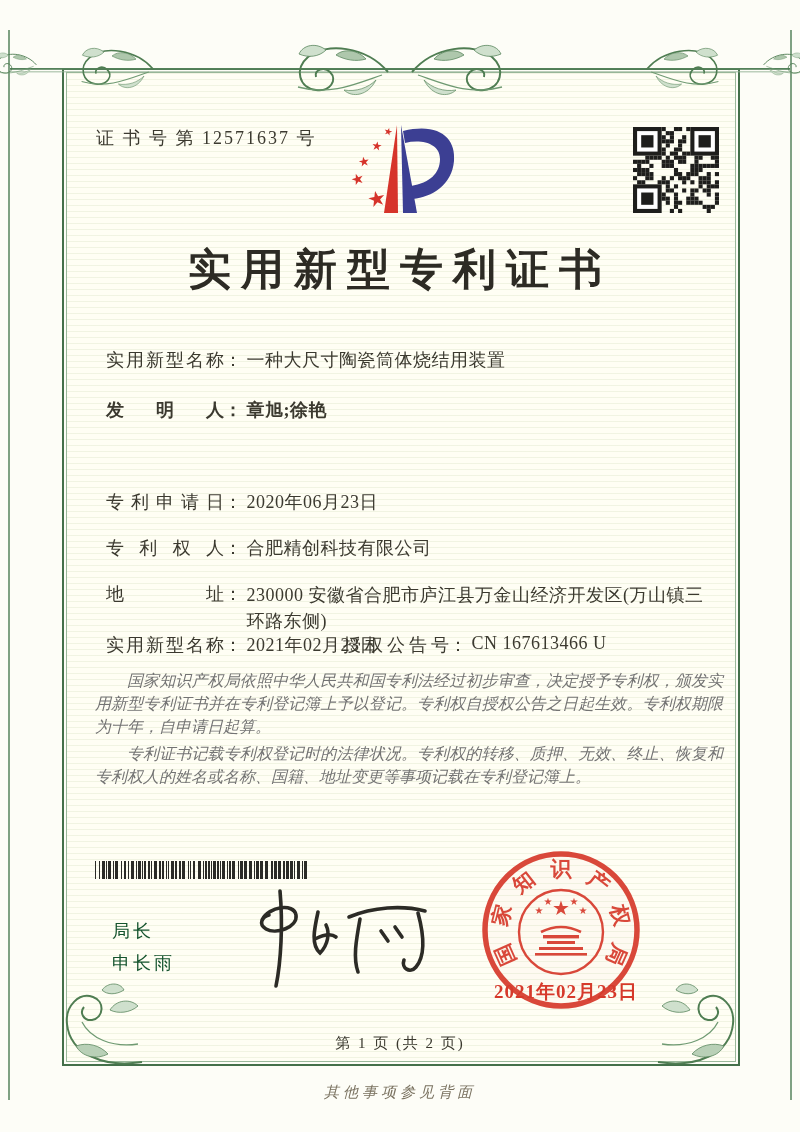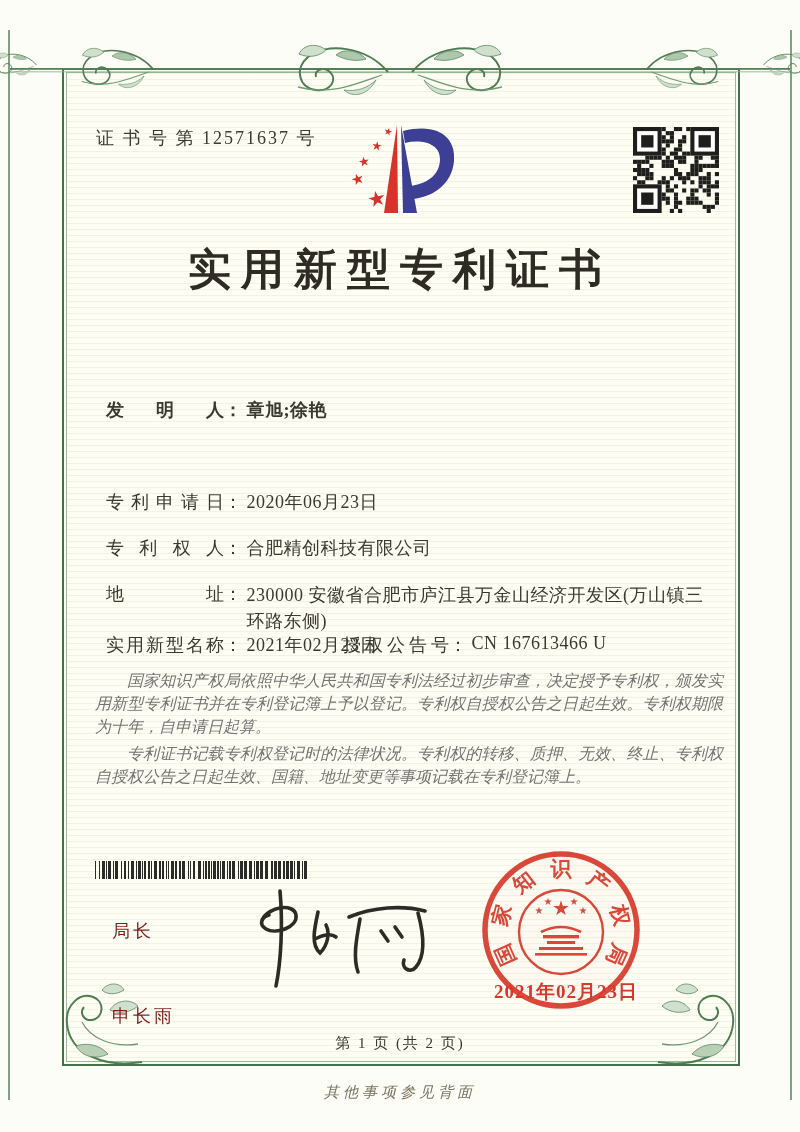--- a/index.html
+++ b/index.html
@@ -48,21 +48,21 @@
   .colon{display:inline-block;vertical-align:top;}
   .val{display:inline-block;vertical-align:top;letter-spacing:.5px;}
   .val-wrap{width:460px;line-height:26px;}
   .grant-no{position:absolute;left:237px;top:0;white-space:nowrap;}
   .body-text{
     position:absolute;left:95px;width:628px;font-size:16px;line-height:23px;
     color:#737373;text-align:justify;font-style:italic;
   }
   .body-text p{margin:0 0 4px 0;text-indent:2em;}
   .barcode{position:absolute;left:95px;top:861px;width:216px;height:18px;}
-  .signer{position:absolute;left:112px;font-size:18px;letter-spacing:3px;color:#7f1d1d;}
+  .signer{position:absolute;left:112px;font-size:18px;letter-spacing:3px;color:#14532d;}
   .autograph{position:absolute;left:232px;top:884px;width:205px;height:105px;}
   .seal{position:absolute;left:479px;top:848px;width:164px;height:164px;opacity:.92;}
   .seal-date{
     position:absolute;left:494px;top:979px;font-size:19px;font-weight:700;
     letter-spacing:1px;color:#d6392b;z-index:5;
   }
   .page-no{
     position:absolute;left:0;top:1034px;width:800px;text-align:center;
     font-size:15px;letter-spacing:2px;color:#3a382e;
   }
@@ -282,20 +282,24 @@
         <rect x="57.33333333333333" y="0" width="28.666666666666664" height="28.666666666666664" fill="#1e1e1c"></rect>
         <rect x="61.42857142857142" y="4.095238095238095" width="20.476190476190474" height="20.476190476190474" fill="#fff"></rect>
         <rect x="65.52380952380952" y="8.19047619047619" width="12.285714285714285" height="12.285714285714285" fill="#1e1e1c"></rect>
         <rect x="0" y="57.33333333333333" width="28.666666666666664" height="28.666666666666664" fill="#1e1e1c"></rect>
         <rect x="4.095238095238095" y="61.42857142857142" width="20.476190476190474" height="20.476190476190474" fill="#fff"></rect>
         <rect x="8.19047619047619" y="65.52380952380952" width="12.285714285714285" height="12.285714285714285" fill="#1e1e1c"></rect>
       </svg>
 
     <div class="title">实用新型专利证书</div>
 
+    <div class="field-row" style="top:348px;">
+      <span class="lab">实用新型名称</span><span class="colon">：</span>
+      <span class="val">一种大尺寸陶瓷筒体烧结用装置</span>
+    </div>
     <div class="field-row" style="top:398px;font-weight:bold;">
       <span class="lab">发明人</span><span class="colon">：</span>
       <span class="val">章旭;徐艳</span>
     </div>
     <div class="field-row" style="top:490px;">
       <span class="lab">专利申请日</span><span class="colon">：</span>
       <span class="val">2020年06月23日</span>
     </div>
     <div class="field-row" style="top:536px;">
       <span class="lab">专利权人</span><span class="colon">：</span>
@@ -309,21 +313,21 @@
       <span class="lab">实用新型名称</span><span class="colon">：</span>
       <span class="val">2021年02月23日</span>
       <span class="grant-no">
         <span class="lab" style="width:106px;">授权公告号</span><span class="colon">：</span>
         <span class="val">CN 167613466 U</span>
       </span>
     </div>
 
     <div class="body-text" style="top:669px;">
       <p>国家知识产权局依照中华人民共和国专利法经过初步审查，决定授予专利权，颁发实用新型专利证书并在专利登记簿上予以登记。专利权自授权公告之日起生效。专利权期限为十年，自申请日起算。</p>
-      <p>专利证书记载专利权登记时的法律状况。专利权的转移、质押、无效、终止、专利权自授权公告之日起生效、国籍、地址变更等事项记载在专利登记簿上。</p>
+      <p>专利证书记载专利权登记时的法律状况。专利权的转移、质押、无效、终止、恢复和专利权人的姓名或名称、国籍、地址变更等事项记载在专利登记簿上。</p>
     </div>
 
     <svg class="barcode" viewBox="0 0 216 18" preserveAspectRatio="none">
         <rect x="0" y="0" width="1" height="18" fill="#2b2b27"></rect>
         <rect x="4" y="0" width="1" height="18" fill="#2b2b27"></rect>
         <rect x="7" y="0" width="3" height="18" fill="#2b2b27"></rect>
         <rect x="11" y="0" width="1" height="18" fill="#2b2b27"></rect>
         <rect x="13" y="0" width="3" height="18" fill="#2b2b27"></rect>
         <rect x="18" y="0" width="1" height="18" fill="#2b2b27"></rect>
         <rect x="20" y="0" width="3" height="18" fill="#2b2b27"></rect>
@@ -375,21 +379,21 @@
         <rect x="188" y="0" width="2" height="18" fill="#2b2b27"></rect>
         <rect x="191" y="0" width="3" height="18" fill="#2b2b27"></rect>
         <rect x="195" y="0" width="3" height="18" fill="#2b2b27"></rect>
         <rect x="199" y="0" width="1" height="18" fill="#2b2b27"></rect>
         <rect x="202" y="0" width="3" height="18" fill="#2b2b27"></rect>
         <rect x="207" y="0" width="1" height="18" fill="#2b2b27"></rect>
         <rect x="209" y="0" width="3" height="18" fill="#2b2b27"></rect>
       </svg>
 
     <div class="signer" style="top:919px;">局长</div>
-    <div class="signer" style="top:1004px;text-align:right;">申长雨</div>
+    <div class="signer" style="top:951px;text-align:right;">申长雨</div>
 
     <svg class="autograph" viewBox="0 0 205 105" fill="none" stroke="#2c2b26" stroke-width="3.6" stroke-linecap="round">
       <path d="M30,36 C37,22 62,19 64,31 C66,43 44,51 34,45 C26,40 30,33 37,31"></path>
       <path d="M48,7 C51,40 49,78 44,102"></path>
       <path d="M86,28 C82,46 79,61 88,69 C96,61 98,49 94,41"></path>
       <path d="M83,55 C91,51 99,49 104,53"></path>
       <path d="M117,33 C141,23 170,21 193,27"></path>
       <path d="M128,35 C124,57 121,74 126,88"></path>
       <path d="M186,29 C192,51 194,71 184,83 C178,90 169,84 172,76"></path>
       <path d="M149,47 L156,57"></path>

